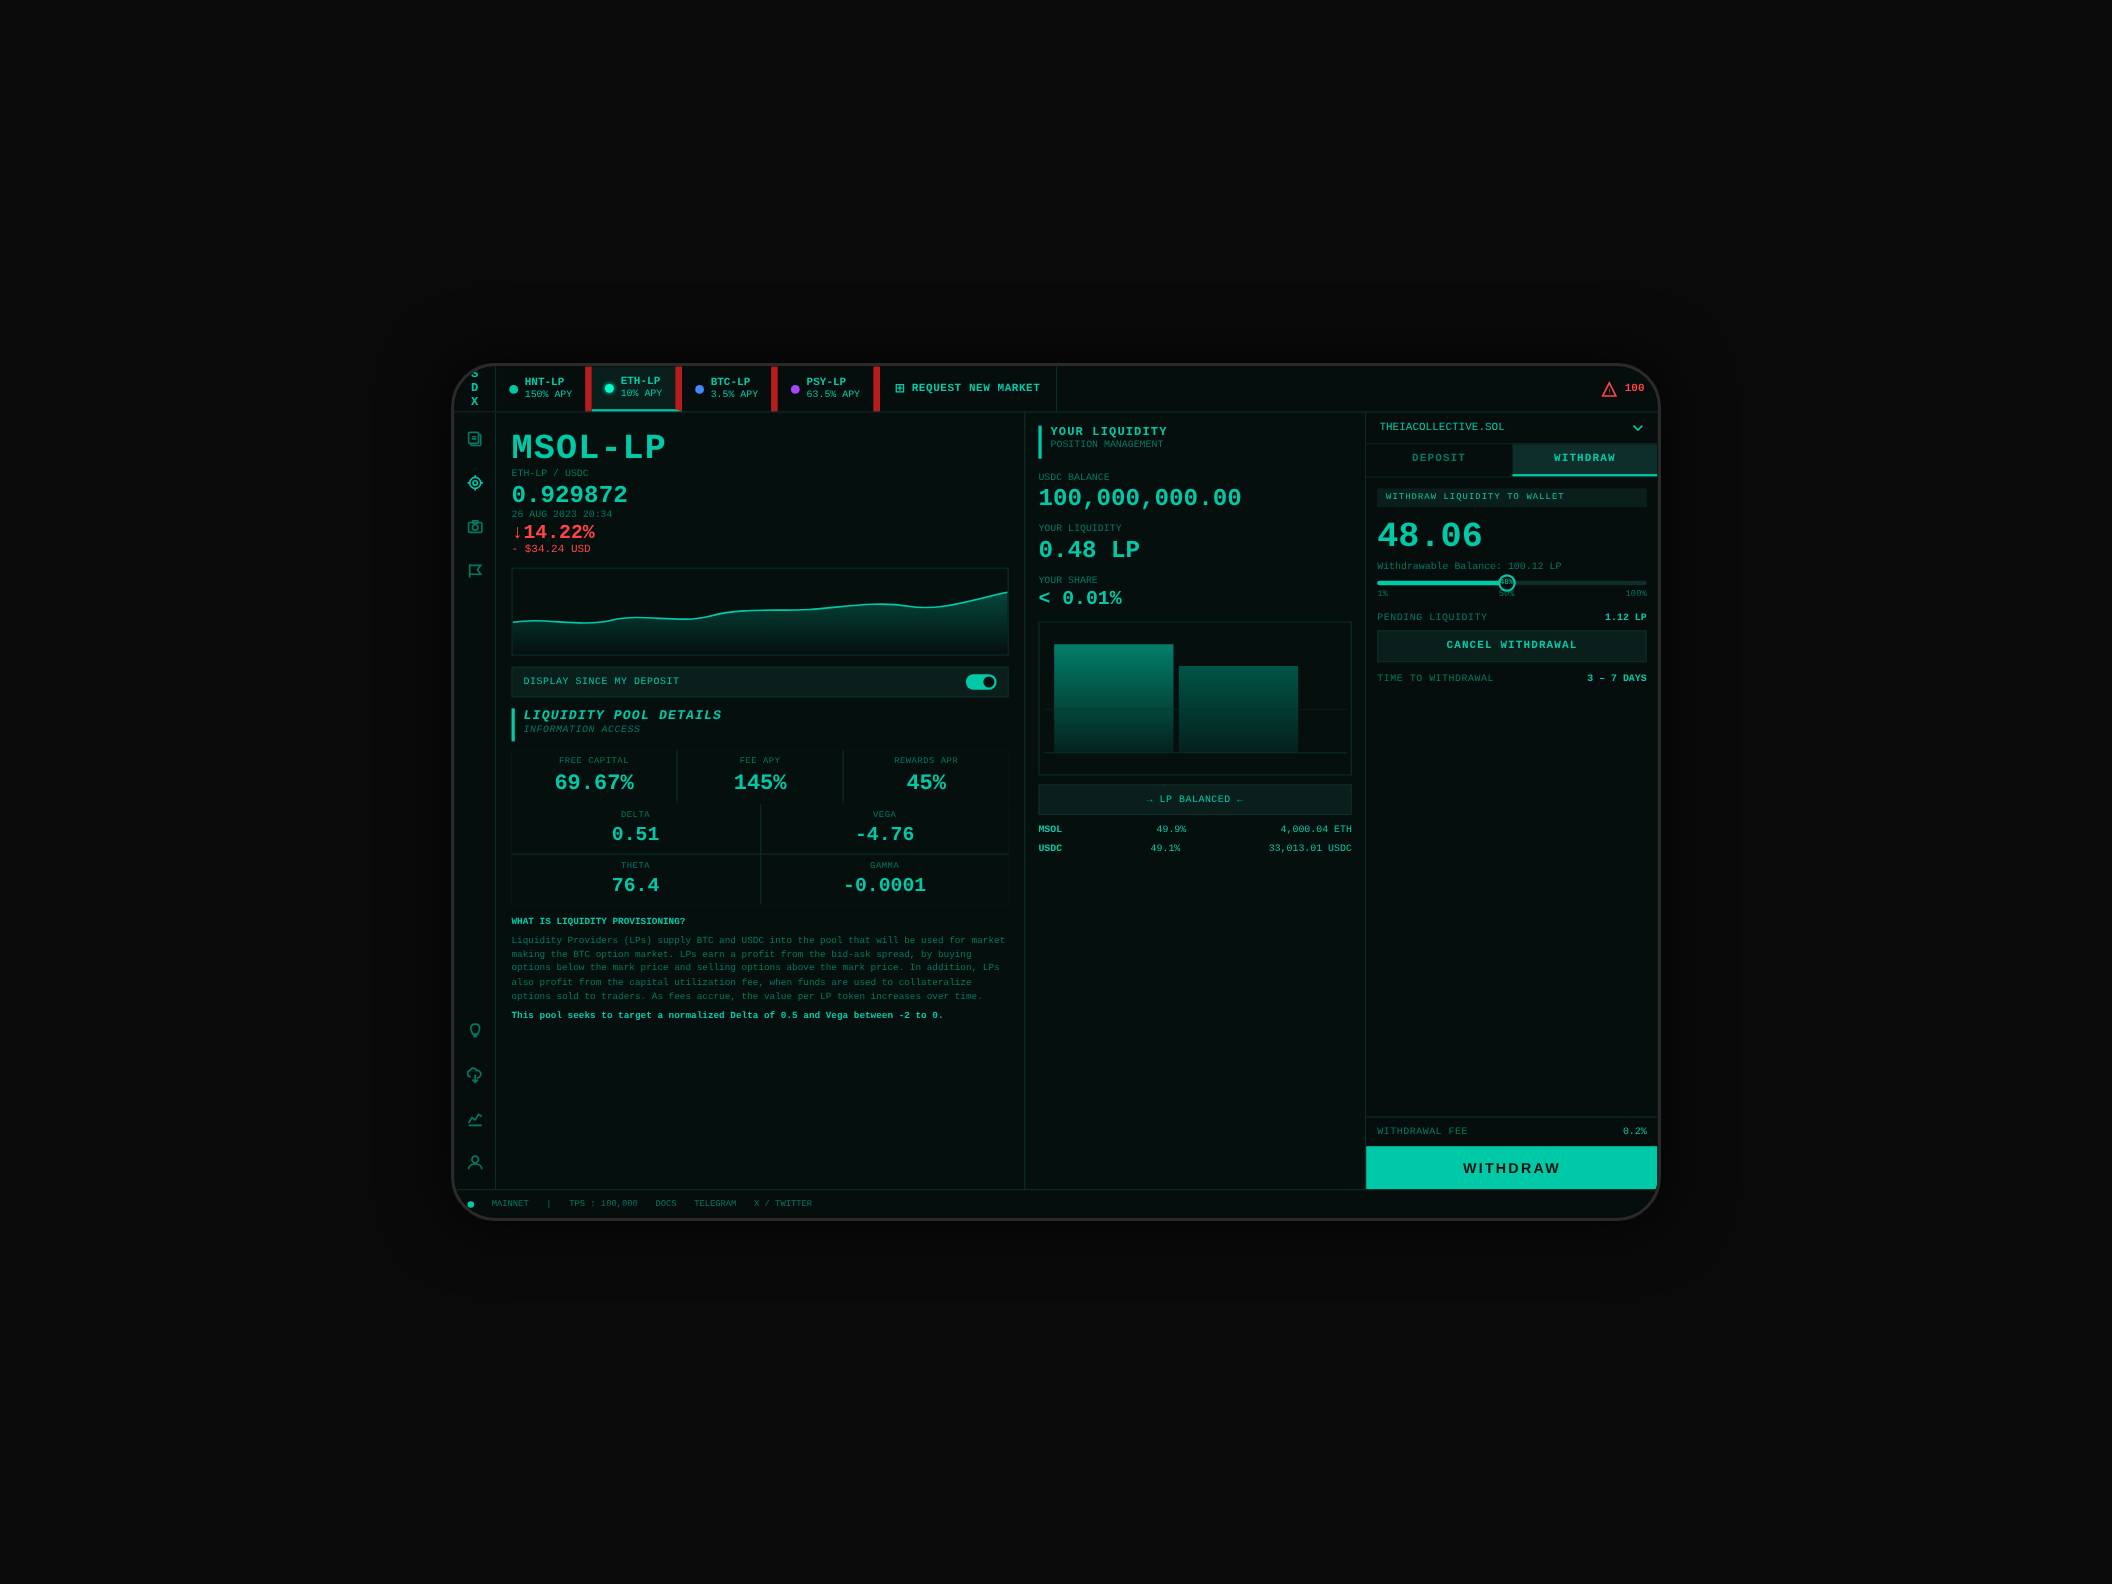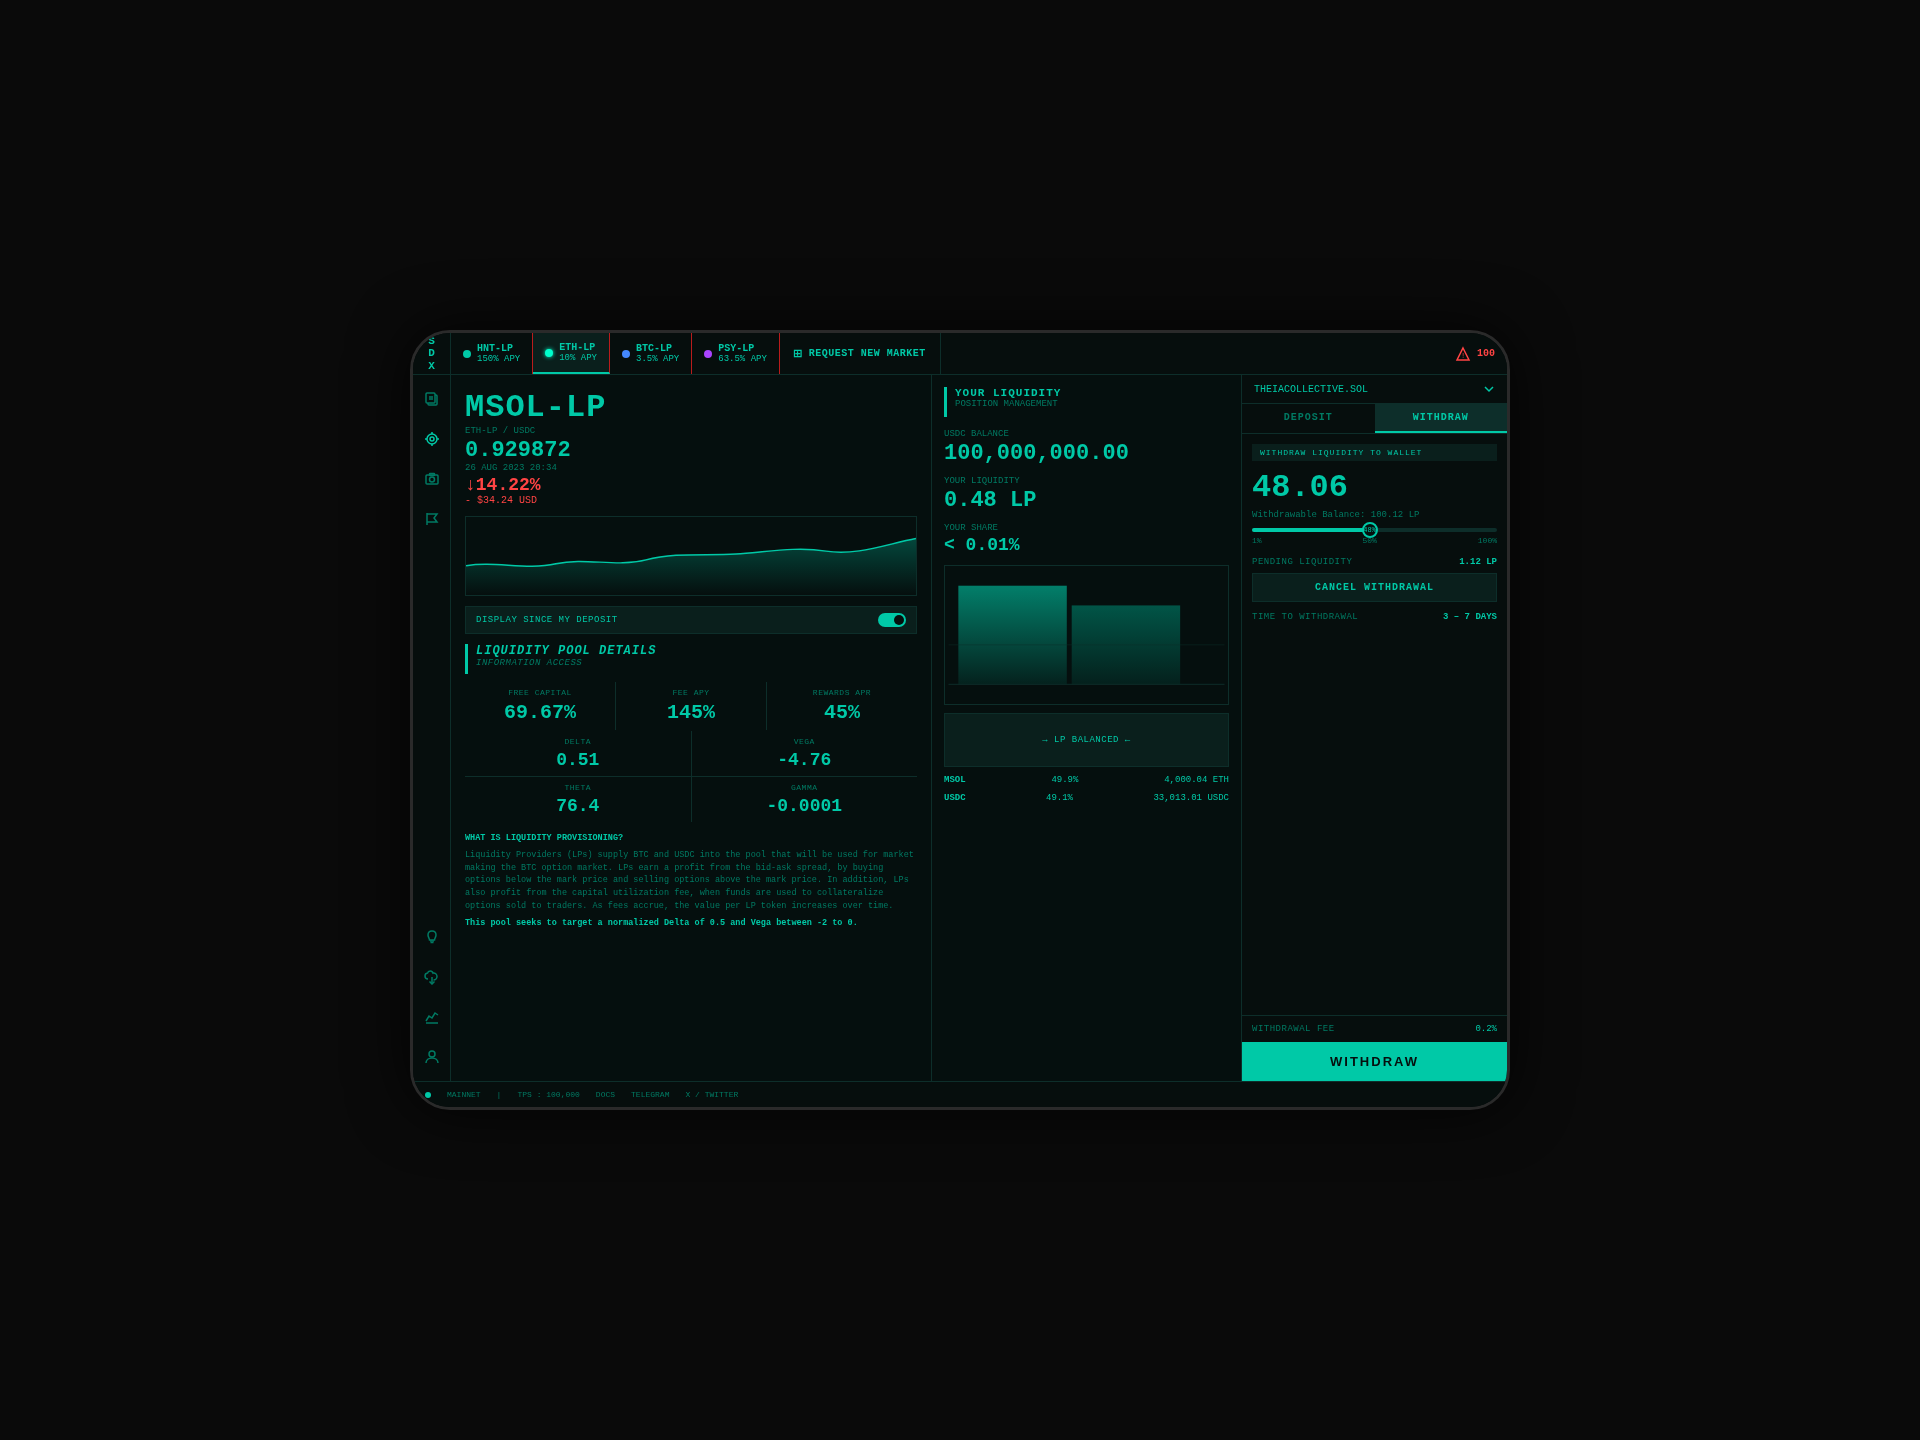--- a/index.html
+++ b/index.html
@@ -62,21 +62,21 @@
       align-items: center;
       height: 100%;
       flex: 1;
     }
 
     .market-tab {
       display: flex;
       align-items: center;
       padding: 0 12px;
       height: 100%;
-      border-right: 1px solid #b91c1c;
+      border-right: 6px solid #b91c1c;
       cursor: pointer;
       gap: 6px;
       font-size: 10px;
     }
 
     .market-tab.active {
       background: #0a1f1c;
       border-bottom: 2px solid #00c9a7;
     }
 
@@ -467,21 +467,21 @@
     }
 
     .pool-token { color: #00c9a7; font-weight: bold; }
     .pool-pct { color: #00c9a7; }
     .pool-amount { color: #00c9a7; }
 
     .lp-balanced-bar {
       background: #0a1f1c;
       border: 1px solid #0d2e2a;
       text-align: center;
-      padding: 21px;
+      padding: 8px;
       font-size: 9px;
       color: #00c9a7;
       letter-spacing: 0.5px;
       margin: 4px 0;
     }
 
     
     .withdraw-panel {
       width: 265px;
       flex-shrink: 0;

